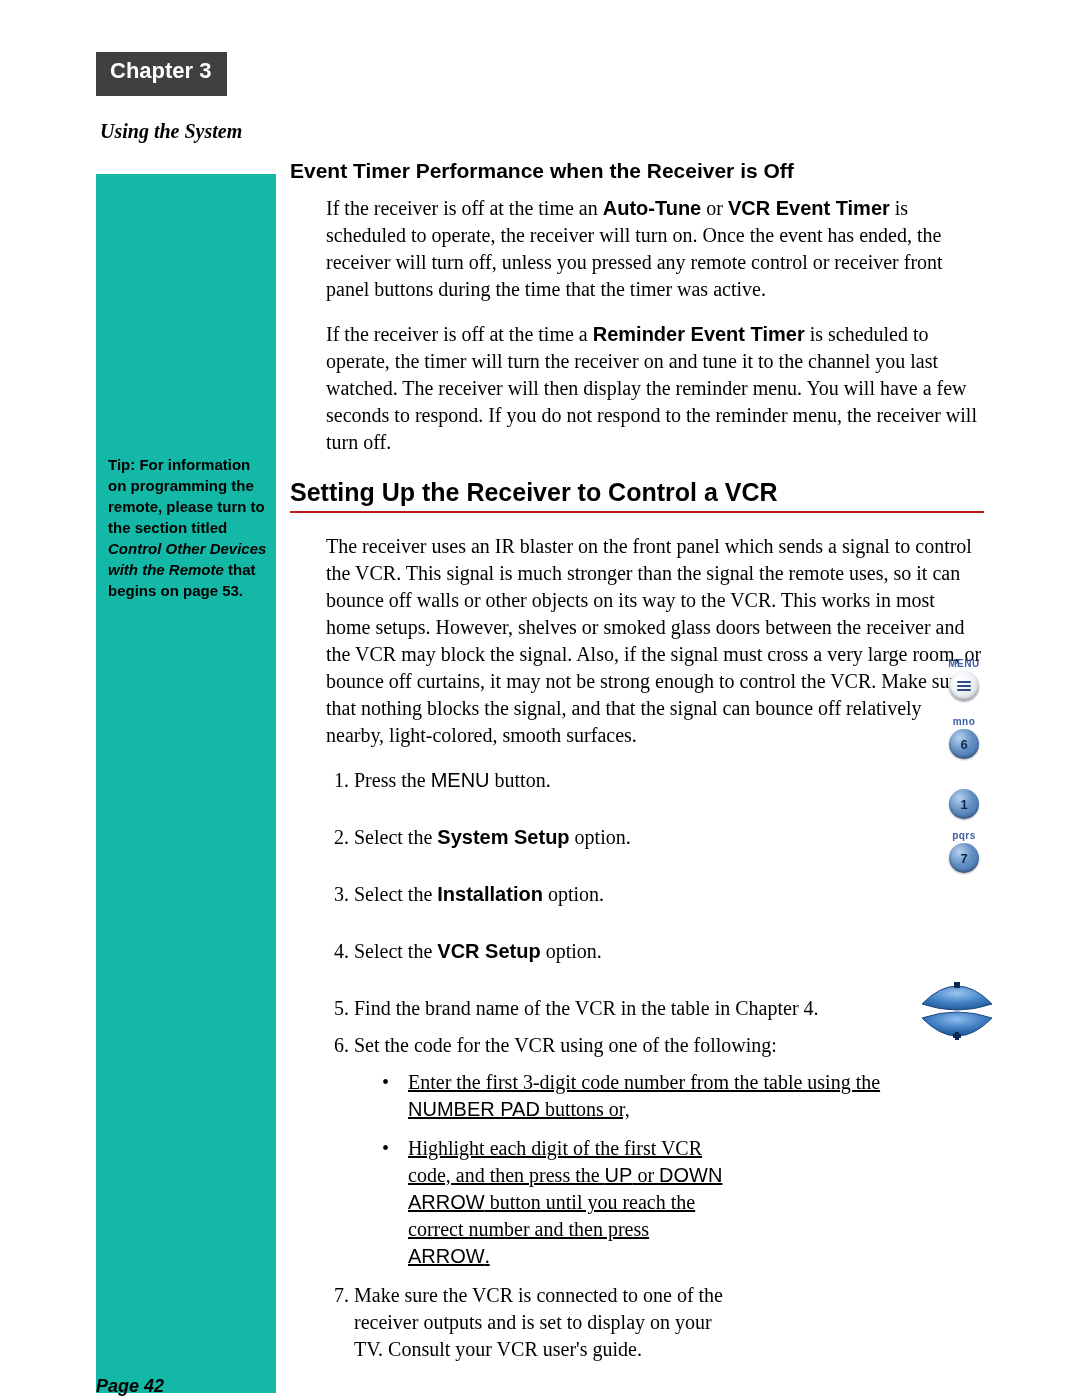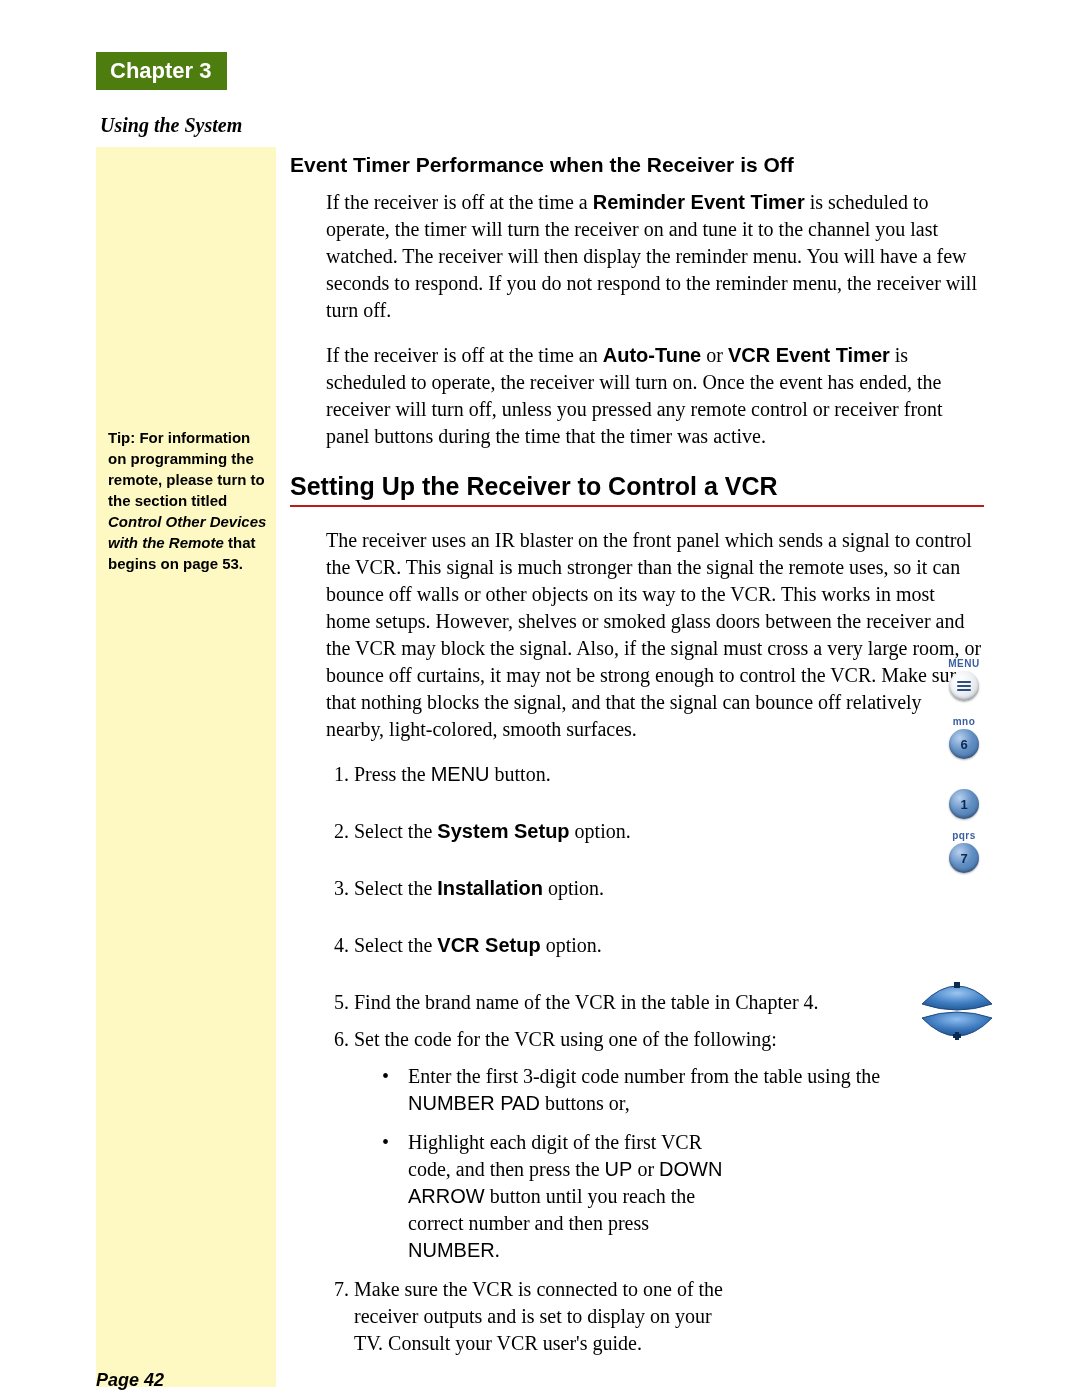--- a/index.html
+++ b/index.html
@@ -13,51 +13,52 @@
     box-sizing: border-box;
     width: 1080px;
     min-height: 1397px;
     padding: 52px 96px 60px 96px;
     position: relative;
   }
 
   
   .chapter-box {
     display: inline-block;
-    background: #4d7c0f;
+    background: #404040;
     color: #fff;
     font-family: Arial, Helvetica, sans-serif;
     font-weight: bold;
     font-size: 22px;
-    padding: 6px 16px 6px 14px;
+    padding: 6px 16px 12px 14px;
   }
   .using-system {
     font-family: "Times New Roman", Times, serif;
     font-style: italic;
     font-weight: bold;
     font-size: 20px;
     margin: 24px 0 0 4px;
   }
 
   
   .columns {
     margin-top: 10px;
     display: grid;
     grid-template-columns: 180px 1fr;
     column-gap: 10px;
   }
   .sidebar {
-    background: #fef9c3;
+    background: #14b8a6;
     padding: 280px 8px 500px 12px; 
     font-family: Arial, Helvetica, sans-serif;
     font-size: 15px;
     font-weight: bold;
     color: #000;
     line-height: 1.4;
     box-sizing: border-box;
+    margin-top: 21px;
   }
   .sidebar .italic { font-style: italic; }
 
   .main { padding-left: 4px; }
 
   .h3 {
     font-family: Arial, Helvetica, sans-serif;
     font-weight: bold;
     font-size: 21px;
     margin: 6px 0 12px 0;
@@ -94,20 +95,21 @@
     list-style: none;
     margin: 10px 0 0 0;
     padding: 0 0 0 28px;
     font-size: 20px;
   }
   ul.sub > li {
     position: relative;
     padding-left: 26px;
     margin-bottom: 12px;
     padding-right: 0;
+    text-decoration: underline;
   }
   ul.sub > li.narrow { padding-right: 160px; }
   ul.sub > li::before {
     content: "•";
     position: absolute;
     left: 0;
     top: 0;
     font-size: 20px;
   }
 
@@ -182,25 +184,25 @@
 
     <aside class="sidebar">
       <span>Tip: For information on programming the remote, please turn to the section titled </span><span class="italic">Control Other Devices with the Remote</span><span> that begins on page 53.</span>
     </aside>
 
     <main class="main">
 
       <div class="h3">Event Timer Performance when the Receiver is Off</div>
 
       <p class="para">
+        <span>If the receiver is off at the time an </span><span class="bold-sans">Auto-Tune</span><span> or </span><span class="bold-sans">VCR Event Timer</span><span> is scheduled to operate, the receiver will turn on. Once the event has ended, the receiver will turn off, unless you pressed any remote control or receiver front panel buttons during the time that the timer was active.</span>
+      </p>
+
+      <p class="para">
         <span>If the receiver is off at the time a </span><span class="bold-sans">Reminder Event Timer</span><span> is scheduled to operate, the timer will turn the receiver on and tune it to the channel you last watched. The receiver will then display the reminder menu. You will have a few seconds to respond. If you do not respond to the reminder menu, the receiver will turn off.</span>
-      </p>
-
-      <p class="para">
-        <span>If the receiver is off at the time an </span><span class="bold-sans">Auto-Tune</span><span> or </span><span class="bold-sans">VCR Event Timer</span><span> is scheduled to operate, the receiver will turn on. Once the event has ended, the receiver will turn off, unless you pressed any remote control or receiver front panel buttons during the time that the timer was active.</span>
       </p>
 
       <div class="h2">Setting Up the Receiver to Control a VCR</div>
 
       <p class="para" style="margin-top:20px;">The receiver uses an IR blaster on the front panel which sends a signal to control the VCR. This signal is much stronger than the signal the remote uses, so it can bounce off walls or other objects on its way to the VCR. This works in most home setups. However, shelves or smoked glass doors between the receiver and the VCR may block the signal. Also, if the signal must cross a very large room, or bounce off curtains, it may not be strong enough to control the VCR. Make sure that nothing blocks the signal, and that the signal can bounce off relatively nearby, light-colored, smooth surfaces.</p>
 
       <ol class="steps">
         <li>
           <span>Press the </span><span class="sans-key">MENU</span><span> button.</span>
         </li>
@@ -214,21 +216,21 @@
           <span>Select the </span><span class="bold-sans">VCR Setup</span><span> option.</span>
         </li>
         <li class="tight" style="margin-top:28px;">Find the brand name of the VCR in the table in Chapter 4.</li>
         <li class="tight">
           <span>Set the code for the VCR using one of the following:</span>
           <ul class="sub">
             <li>
               <span>Enter the first 3-digit code number from the table using the </span><span class="sans-key">NUMBER PAD</span><span> buttons or,</span>
             </li>
             <li class="narrow">
-              <span>Highlight each digit of the first VCR code, and then press the </span><span class="sans-key">UP</span><span> or </span><span class="sans-key">DOWN ARROW</span><span> button until you reach the correct number and then press </span><span class="sans-key">NUMBER</span><span>.</span>
+              <span>Highlight each digit of the first VCR code, and then press the </span><span class="sans-key">UP</span><span> or </span><span class="sans-key">DOWN ARROW</span><span> button until you reach the correct number and then press </span><span class="sans-key">ARROW</span><span>.</span>
             </li>
           </ul>
         </li>
         <li class="narrow">Make sure the VCR is connected to one of the receiver outputs and is set to display on your TV. Consult your VCR user's guide.</li>
       </ol>
 
     </main>
   </div>
 
   

